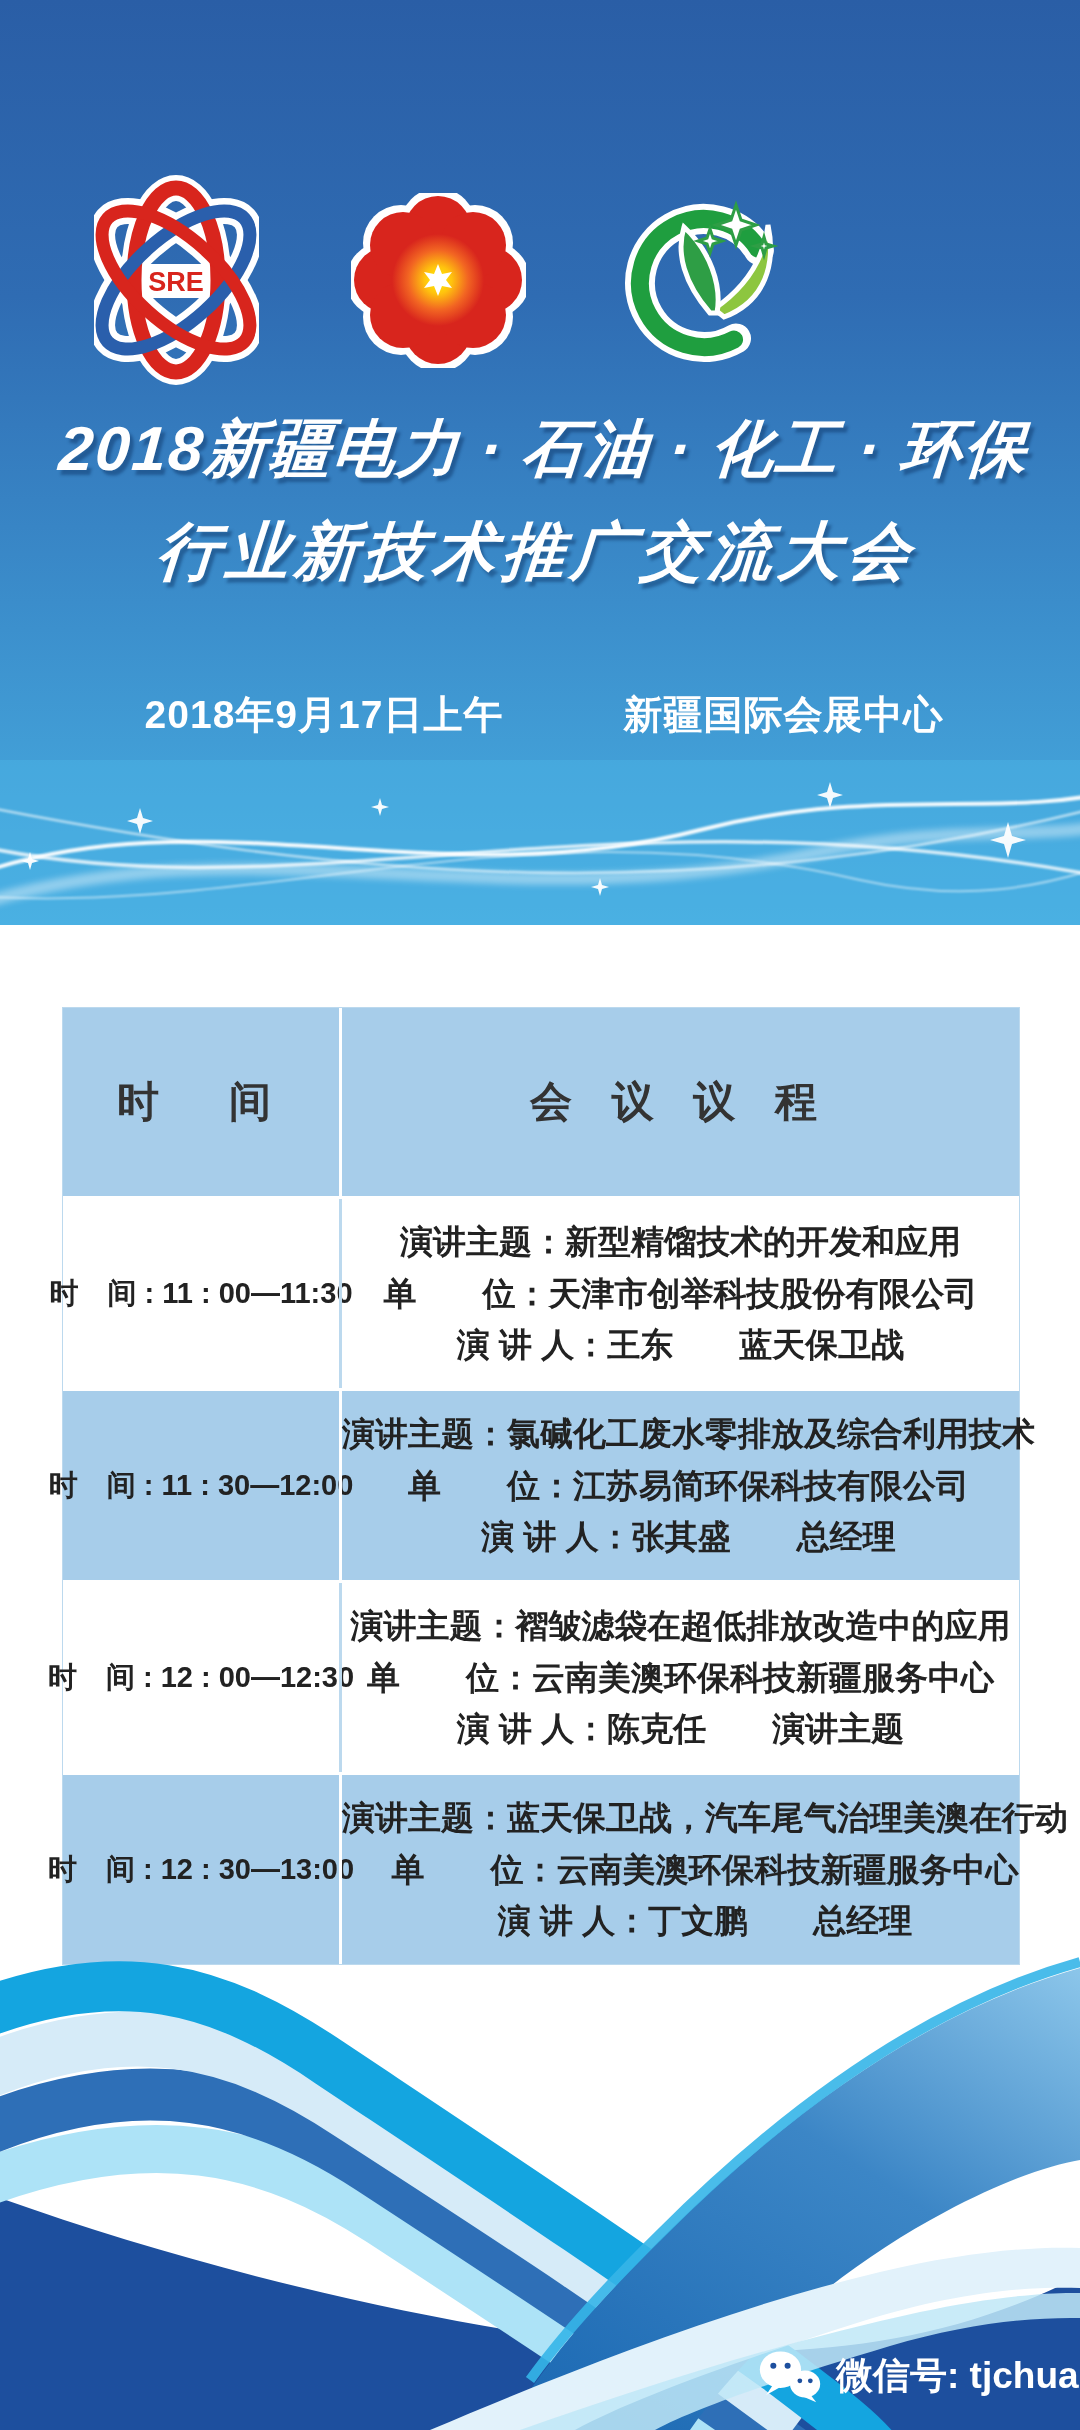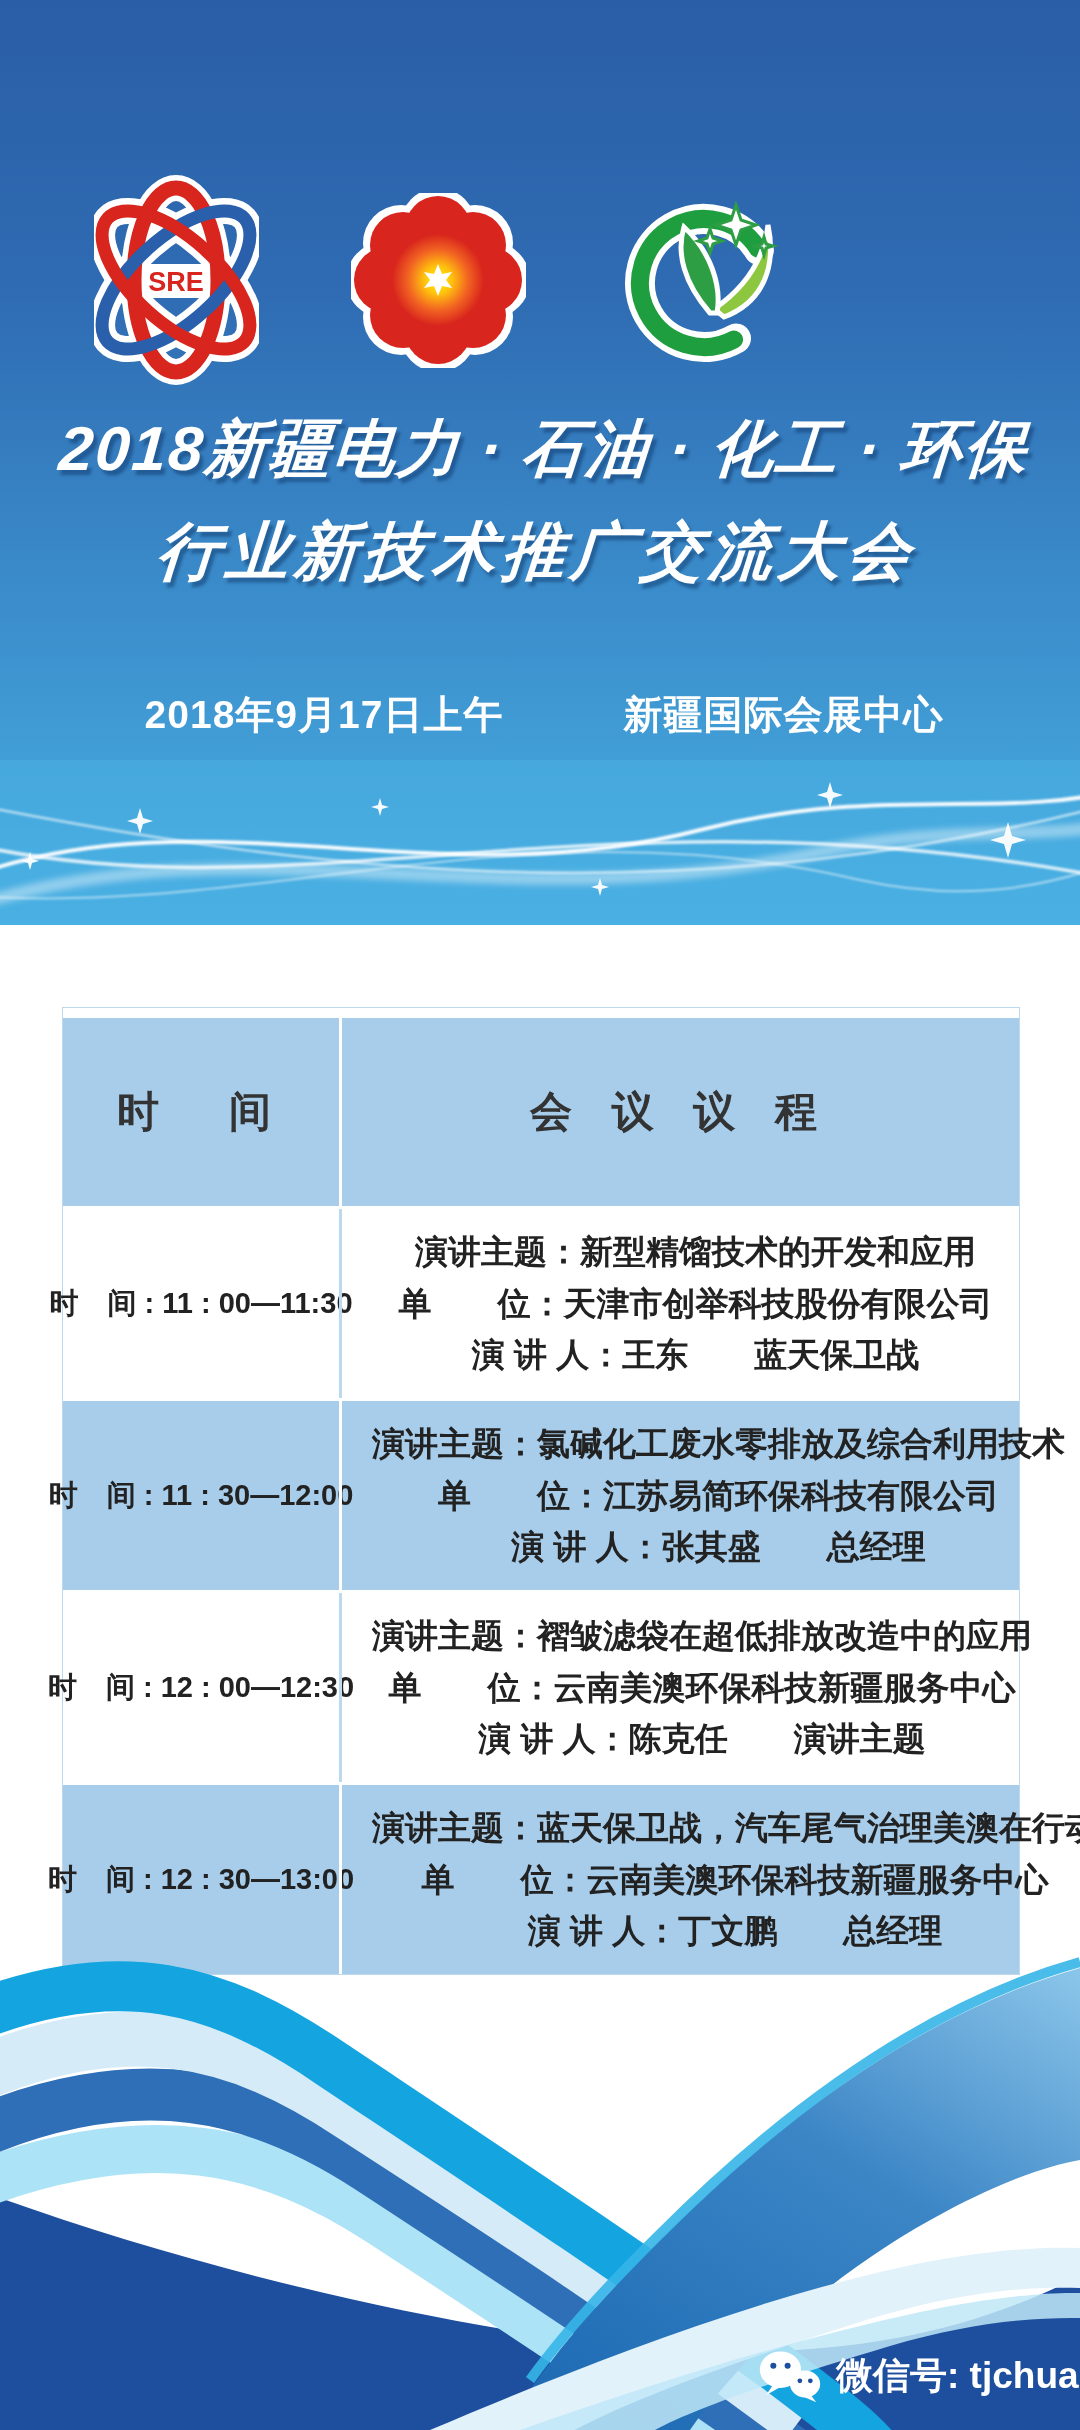--- a/index.html
+++ b/index.html
@@ -31,40 +31,40 @@
     color:#ffffff;font-size:39px;font-weight:600;letter-spacing:1px;
   }
   .swirl{position:absolute;left:0;bottom:0;width:1080px;height:165px;}
   
   .agenda{
     position:absolute;left:62px;top:1007px;width:956px;
     border:1px solid #bcd9ee;
   }
   .a-row{display:flex;width:100%;}
   .a-row + .a-row{border-top:3px solid #ffffff;}
-  .a-header{height:188px;background:#a7cdea;margin-top:10px;}
+  .a-header{height:188px;background:#a7cdea;}
   .a-header .cell-left,.a-header .cell-right{
     display:flex;align-items:center;justify-content:center;
     color:#333333;font-weight:700;font-size:42px;letter-spacing:14px;
   }
   .cell-left{width:276px;flex:0 0 276px;box-sizing:border-box;}
   .cell-right{flex:1;box-sizing:border-box;text-align:center;}
   .a-header .cell-right{border-left:3px solid #ffffff;}
   .a-item{height:189px;}
   .a-item.blue{background:#a7cdea;}
   .a-item.white{background:#ffffff;}
   .a-item .cell-left{
     display:flex;align-items:center;justify-content:center;
     font-size:29px;color:#222222;font-weight:600;white-space:nowrap;
   }
   .a-item.white .cell-right{border-left:3px solid #bcd9ee;}
   .a-item.blue  .cell-right{border-left:3px solid #ffffff;}
   .a-item .cell-right{
     display:flex;flex-direction:column;justify-content:center;
-    padding-left:30px;gap:12px;
+    gap:12px;
   }
   .a-item .cell-right div{
     font-size:33px;color:#222222;font-weight:600;white-space:nowrap;line-height:1.2;
   }
   
   .bottom-waves{position:absolute;left:0;top:1950px;width:1080px;height:480px;}
   .wechat-badge{
     position:absolute;left:758px;top:2344px;height:64px;
     display:flex;align-items:center;gap:14px;
   }

